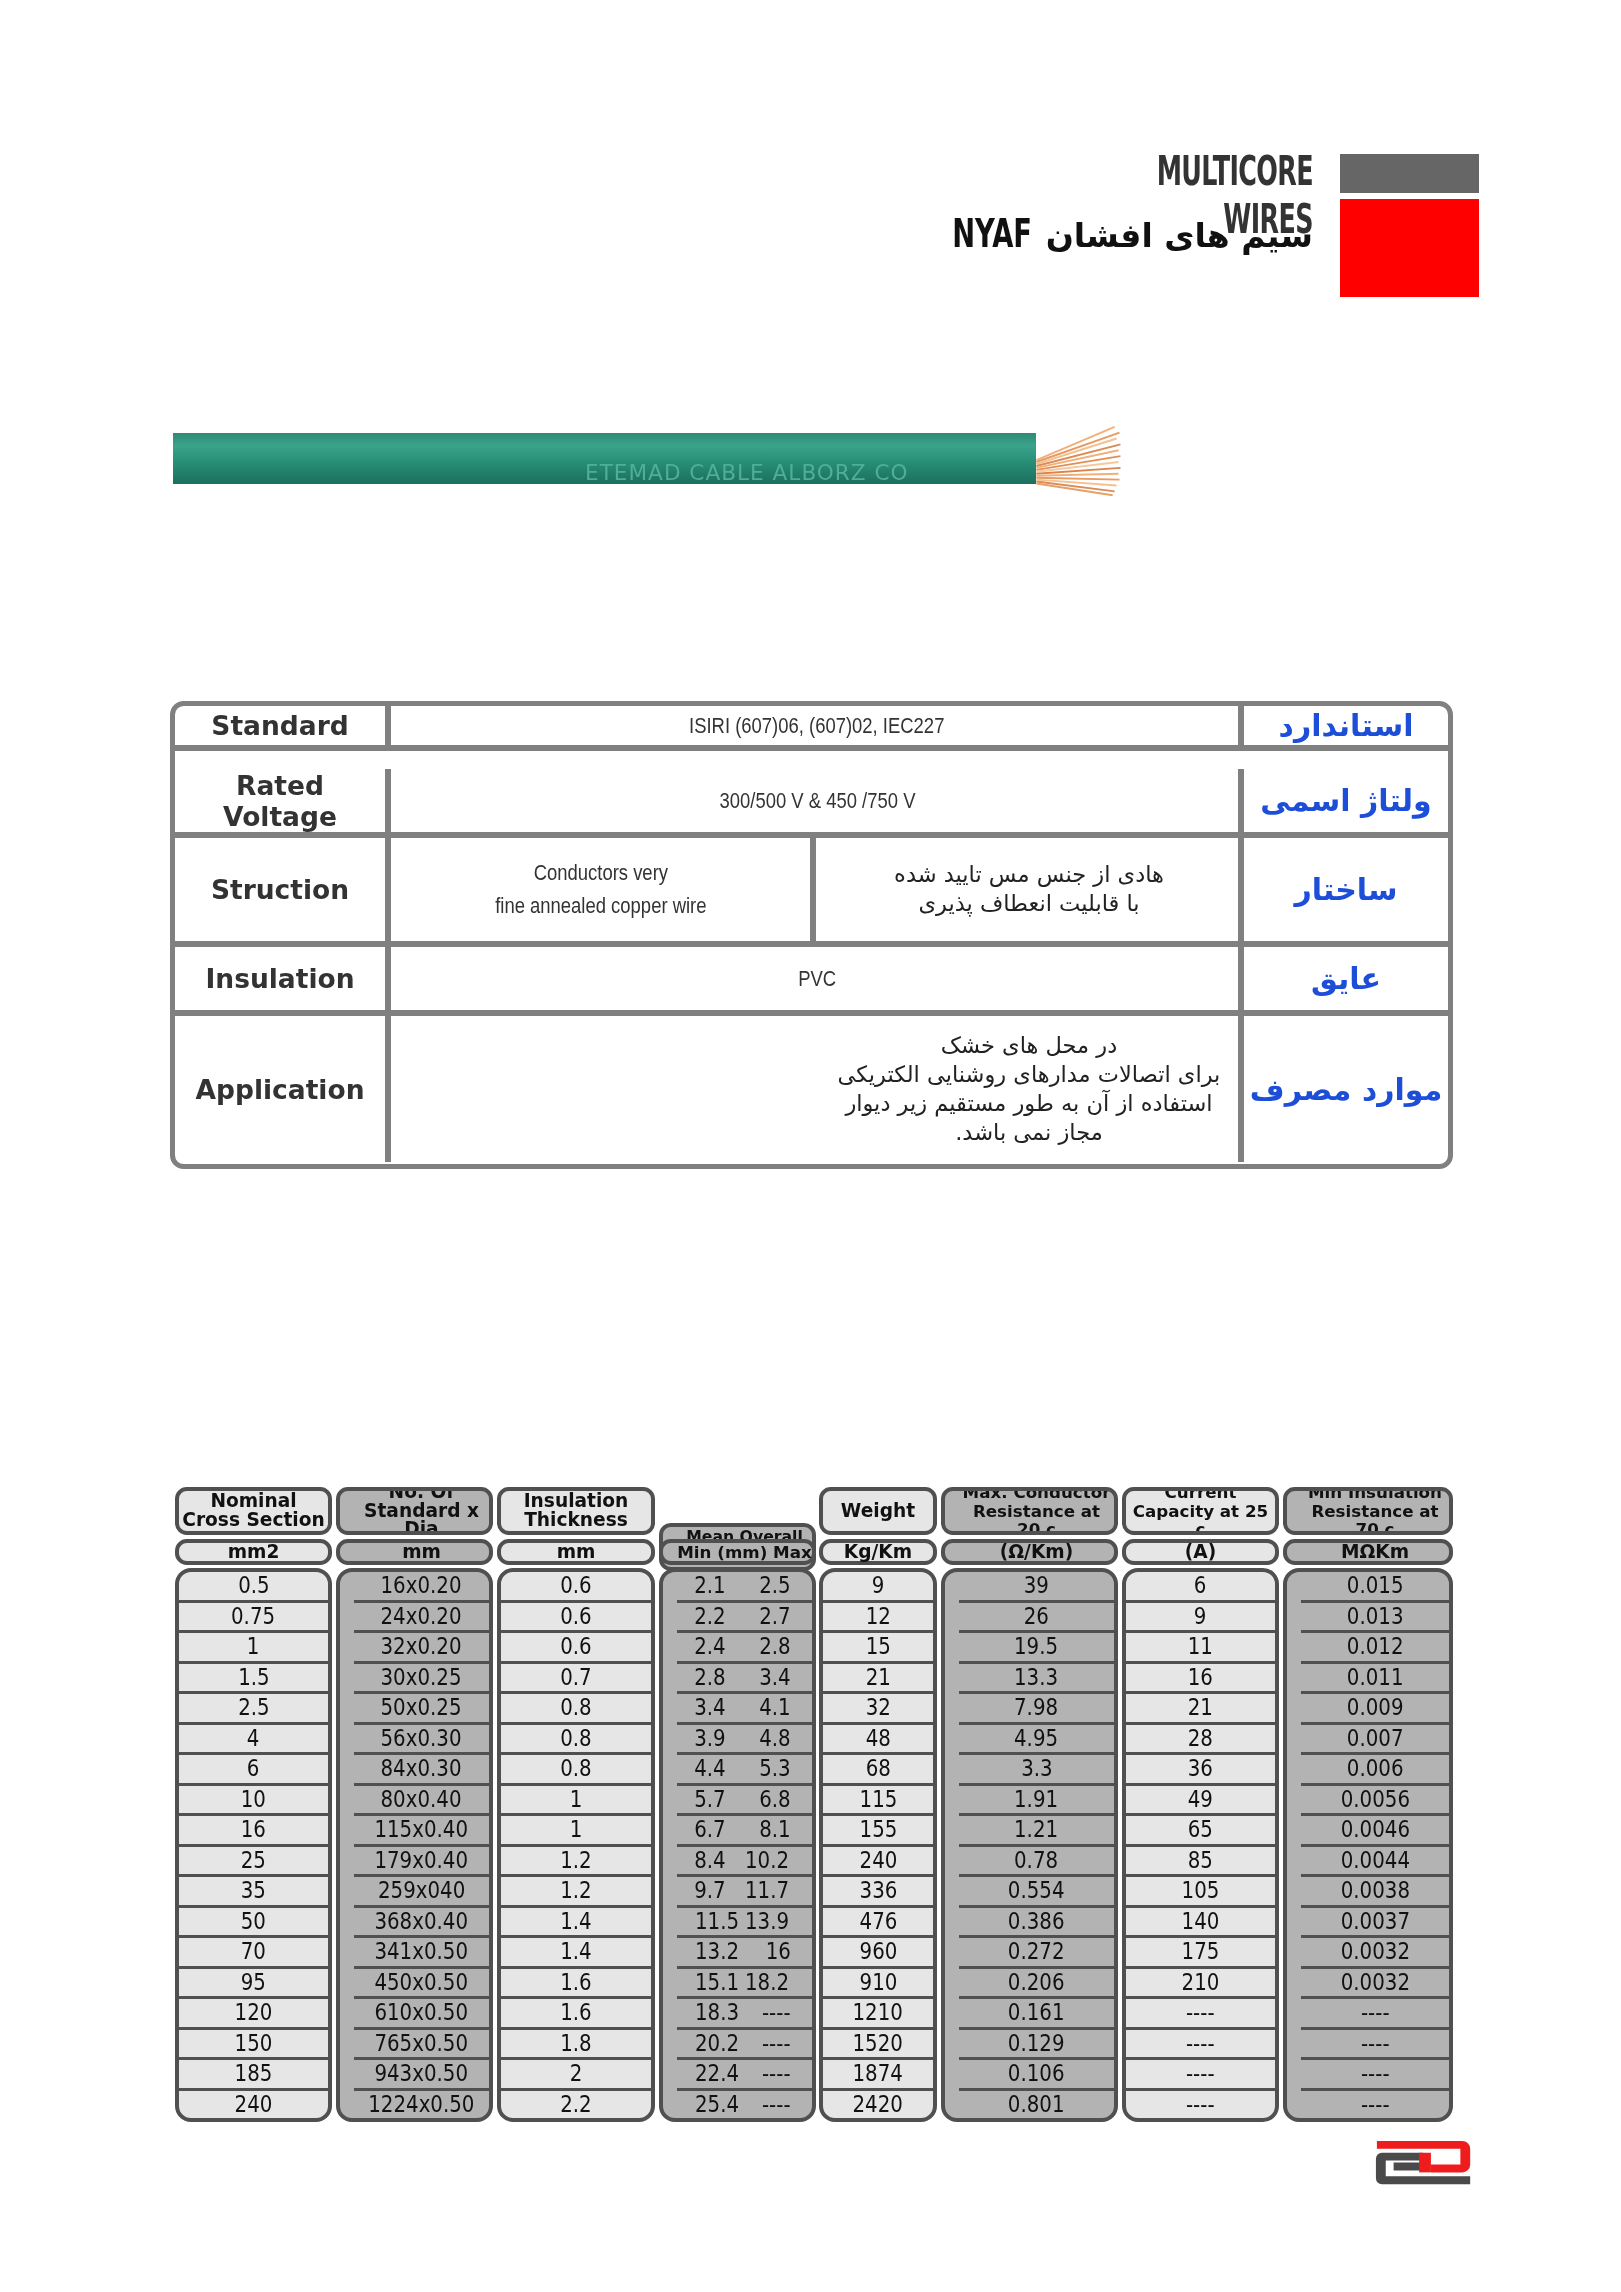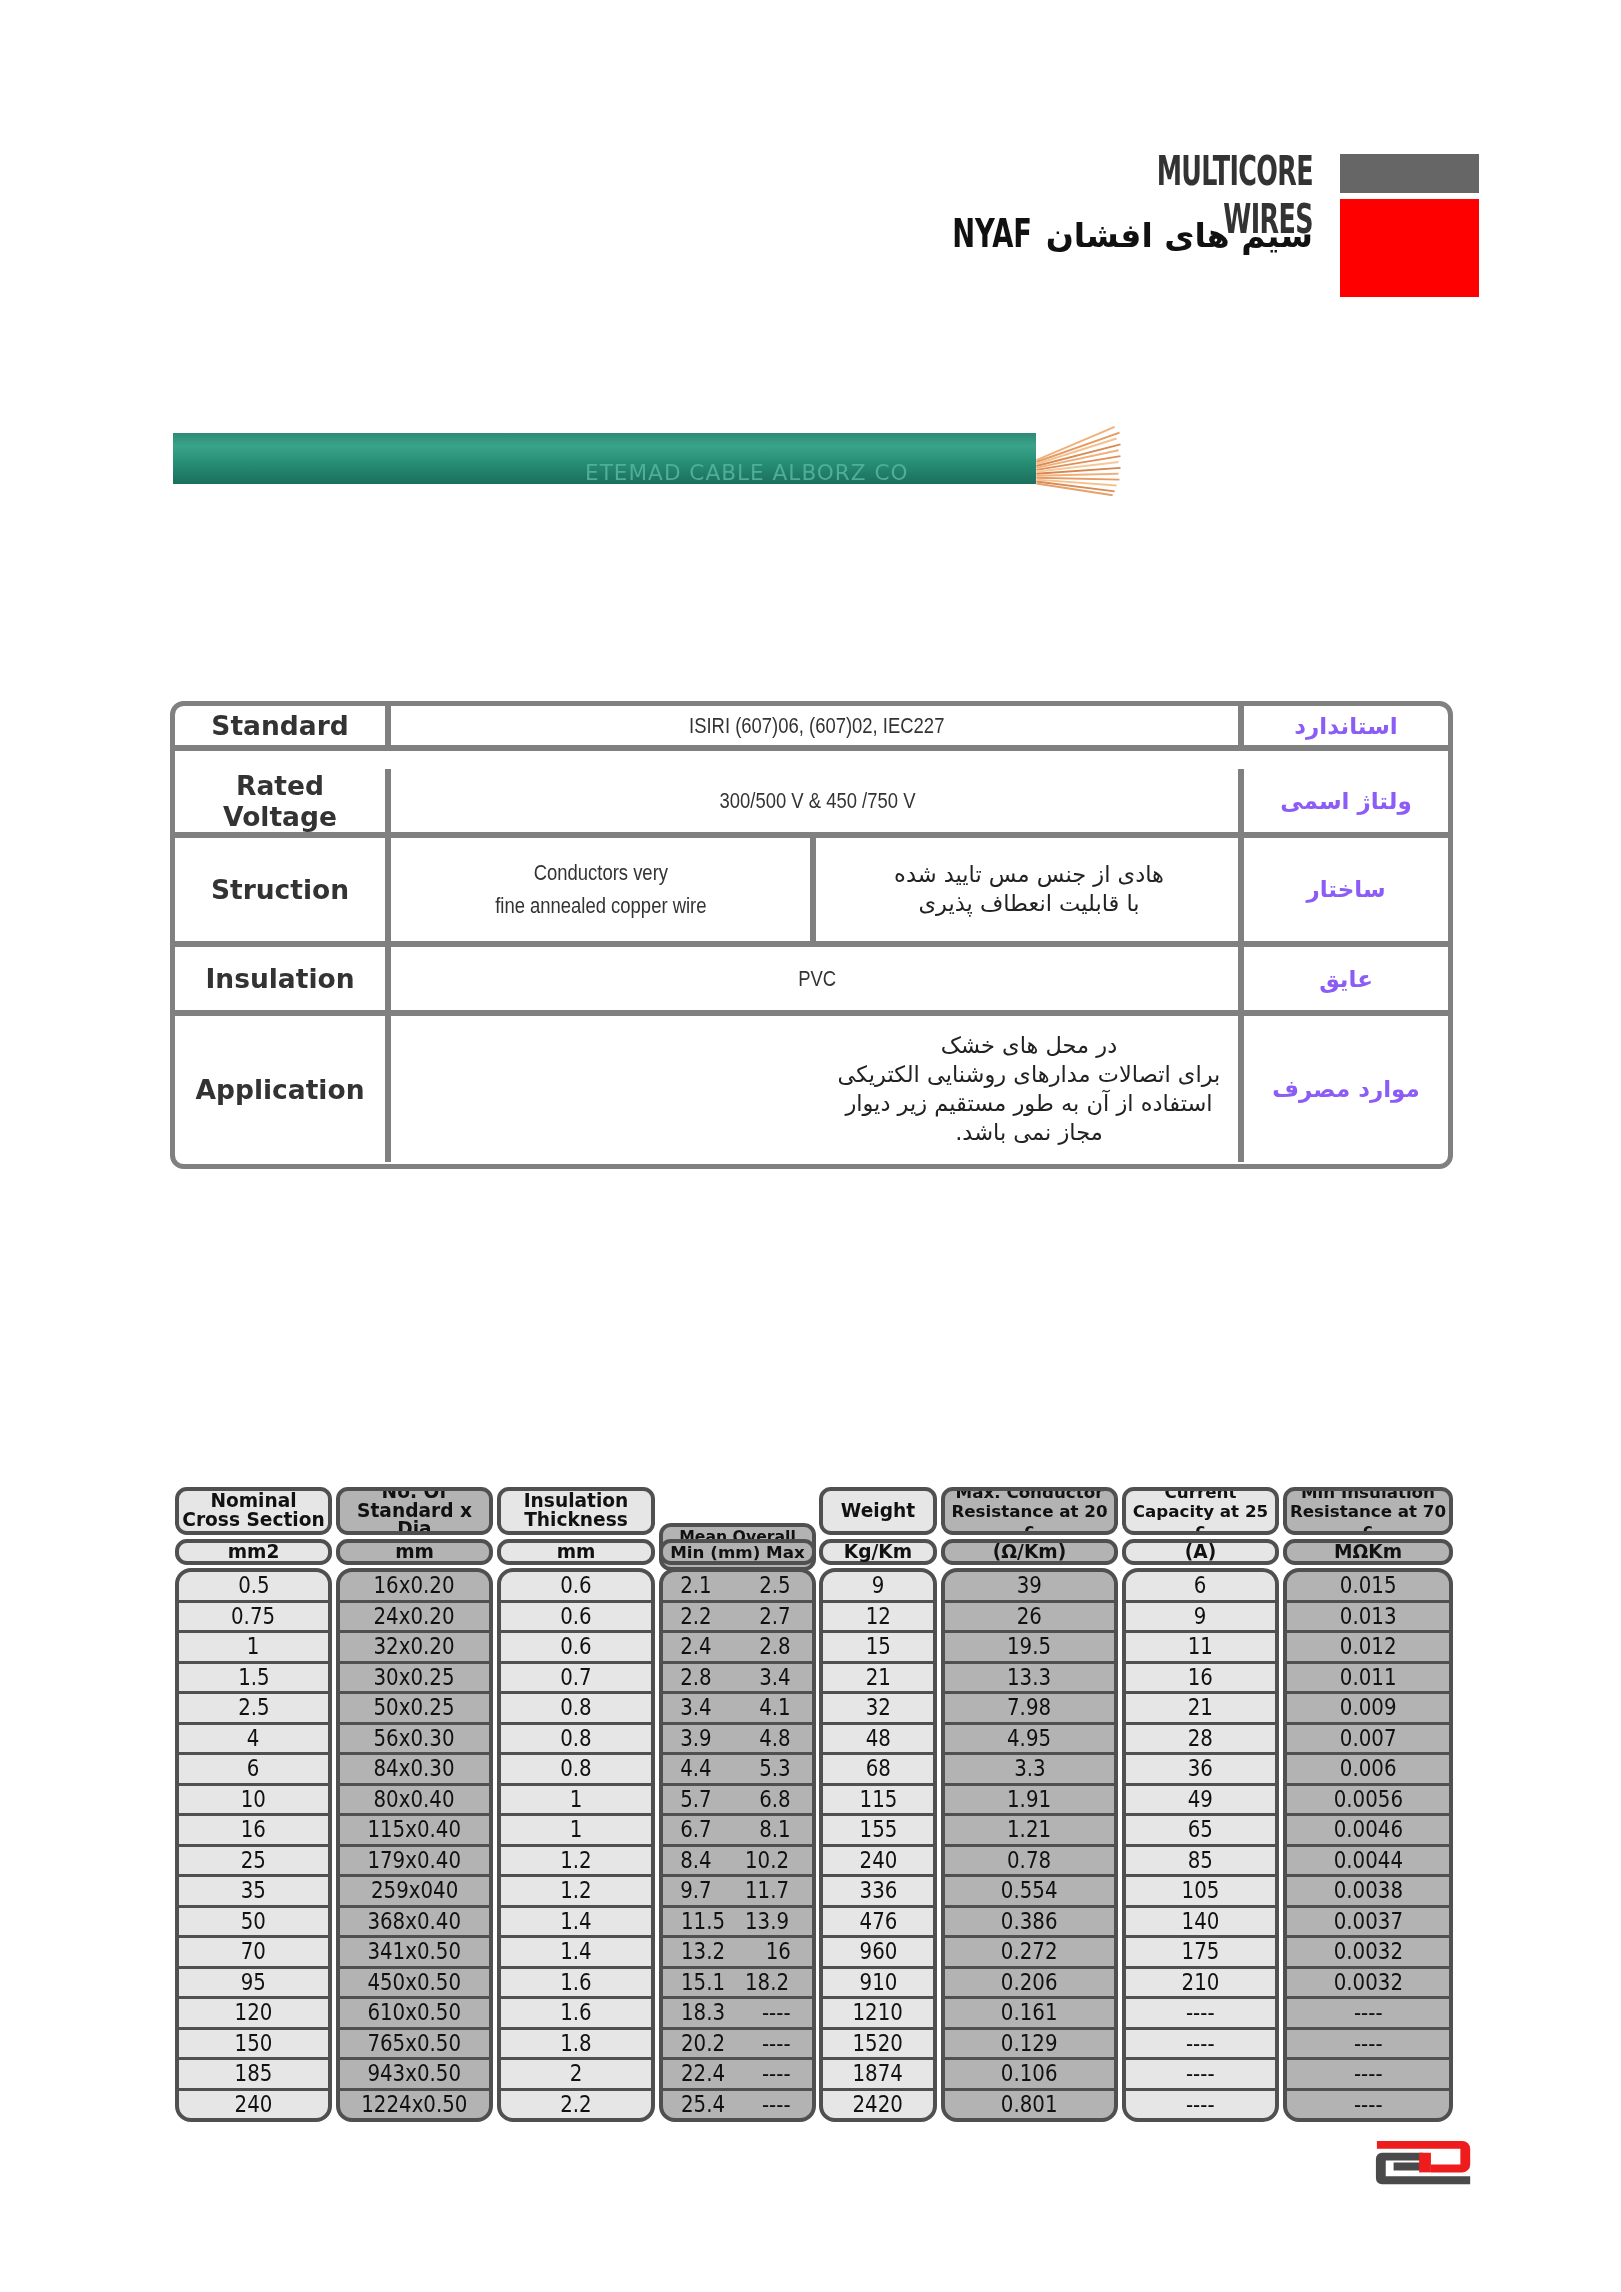--- a/index.html
+++ b/index.html
@@ -21,34 +21,34 @@
 
   
   .spec { position:absolute; left:170px; top:701px; width:1283px; height:468px; border:5.9px solid #808080; border-radius:13.7px; box-sizing:border-box; background:#fff; }
   .spec .row { position:absolute; left:0; width:100%; border-bottom:6.9px solid #808080; box-sizing:border-box; }
   .spec .row:last-child { border-bottom:none; }
   .spec .cell { position:absolute; top:0; bottom:0; display:flex; align-items:center; justify-content:center; text-align:center; box-sizing:border-box; }
   .spec .c-label { left:0; width:216px; border-right:6.9px solid #808080; font-weight:bold; font-size:26.5px; color:#333; font-family:"DejaVu Sans", sans-serif; }
   .spec .c-val { left:216px; width:852px; font-size:22.5px; color:#333; font-family:"Liberation Sans", sans-serif; transform-origin:center; }
   .spec .c-en { left:216px; width:425px; border-right:6.9px solid #808080; font-size:22.5px; color:#333; font-family:"Liberation Sans", sans-serif; line-height:33px; padding:0 26px; }
   .spec .c-fa { left:641px; width:426px; font-size:22.5px; color:#222; direction:rtl; line-height:29px; padding:0 19.6px; }
-  .spec .c-falabel { right:0; width:210px; border-left:6.9px solid #808080; font-weight:bold; font-size:23px; color:#8b5cf6; direction:rtl; }
+  .spec .c-falabel { right:0; width:210px; border-left:6.9px solid #808080; font-weight:bold; font-size:30px; color:#1d4ed8; direction:rtl; }
   .narrow { display:inline-block; transform:scaleX(0.82); }
 
   
   .dt { position:absolute; top:1487px; left:0; width:100%; height:588px; }
   .col { position:absolute; top:0; }
   .col .h1 { position:absolute; left:0; right:0; top:0; height:48px; border:4.9px solid #505050; border-radius:11.8px; box-sizing:border-box; display:flex; align-items:center; justify-content:center; text-align:center; font-weight:bold; font-size:18.6px; line-height:18.6px; color:#111; font-family:"DejaVu Sans", sans-serif; white-space:nowrap; overflow:hidden; }
   .col .h2 { position:absolute; left:0; right:0; top:52px; height:25.5px; border:4.9px solid #505050; border-radius:11.8px; box-sizing:border-box; display:flex; align-items:center; justify-content:center; font-weight:bold; font-size:18.6px; color:#111; white-space:nowrap; }
   .col .body { position:absolute; left:0; right:0; top:81px; border:4.9px solid #505050; border-radius:16px; box-sizing:border-box; overflow:hidden; }
   .col .cell { height:27.5px; border-bottom:3.9px solid #505050; box-sizing:content-box; display:flex; align-items:center; justify-content:center; font-size:22.5px; color:#111; font-family:"DejaVu Sans", sans-serif; line-height:23.5px; }
   .col .cell:last-child { border-bottom:none; }
   .col .cell .n { display:inline-block; transform:scaleX(0.88); }
   .light .h1, .light .h2, .light .body { background:#e6e6e6; }
-  .dark .h1, .dark .h2, .dark .body { background:#b3b3b3; }
+  .dark .h1, .dark .h2, .dark .body { background:#b3b3b3;padding-left:14px; }
   .split { justify-content:space-between !important; padding:0 19.6px 0 14.7px; }
 
   
   .logo { position:absolute; left:1372px; top:2137px; width:108px; height:59px; }
 </style>
 </head>
 <body>
 
 <div class="hdr-title">MULTICORE WIRES</div>
 <div class="hdr-sub">

